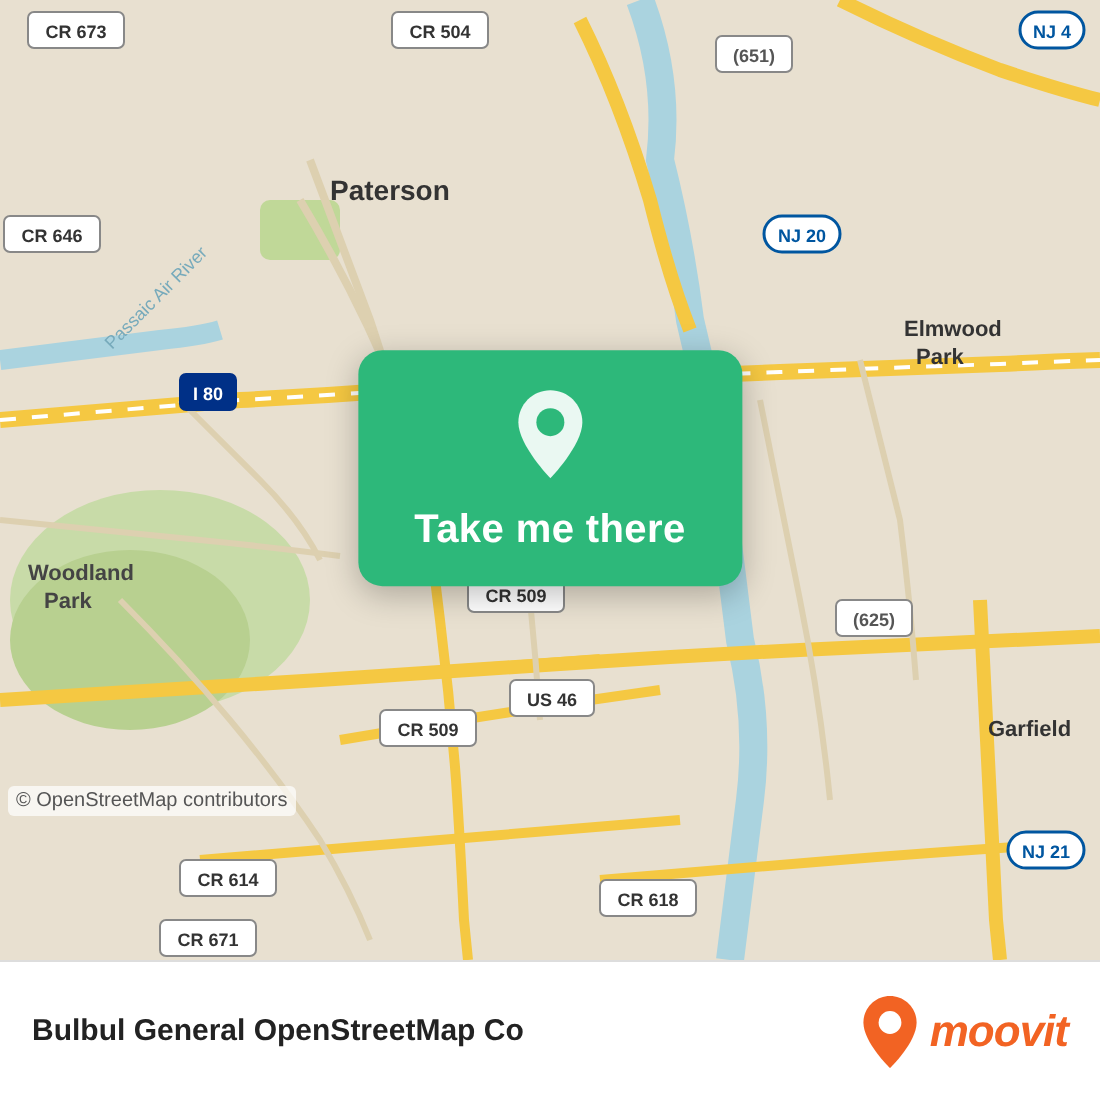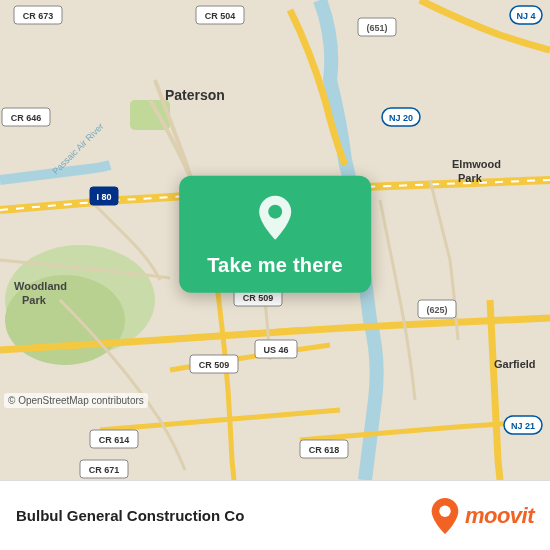--- a/index.html
+++ b/index.html
@@ -234,21 +234,21 @@
       </svg>
     </div>
     <span id="take-me-there-label">Take me there</span>
   </div>
 
   <div id="copyright-bar">© OpenStreetMap contributors</div>
 </div>
 
 <div id="bottom-bar">
   <div id="bottom-info">
-    <span id="place-name">Bulbul General Construction Co</span>
+    <span id="place-name">Bulbul General OpenStreetMap Co</span>
   </div>
 
   <div id="moovit-logo">
 
     <svg id="moovit-pin" viewBox="0 0 32 40" xmlns="http://www.w3.org/2000/svg">
       <path d="M16,1 C8.27,1 2,7.27 2,15 C2,25.5 16,39 16,39 C16,39 30,25.5 30,15 C30,7.27 23.73,1 16,1 Z" fill="#f26323"></path>
       <circle cx="16" cy="15" r="6" fill="white"></circle>
     </svg>
     <span id="moovit-text">moovit</span>
   </div>

